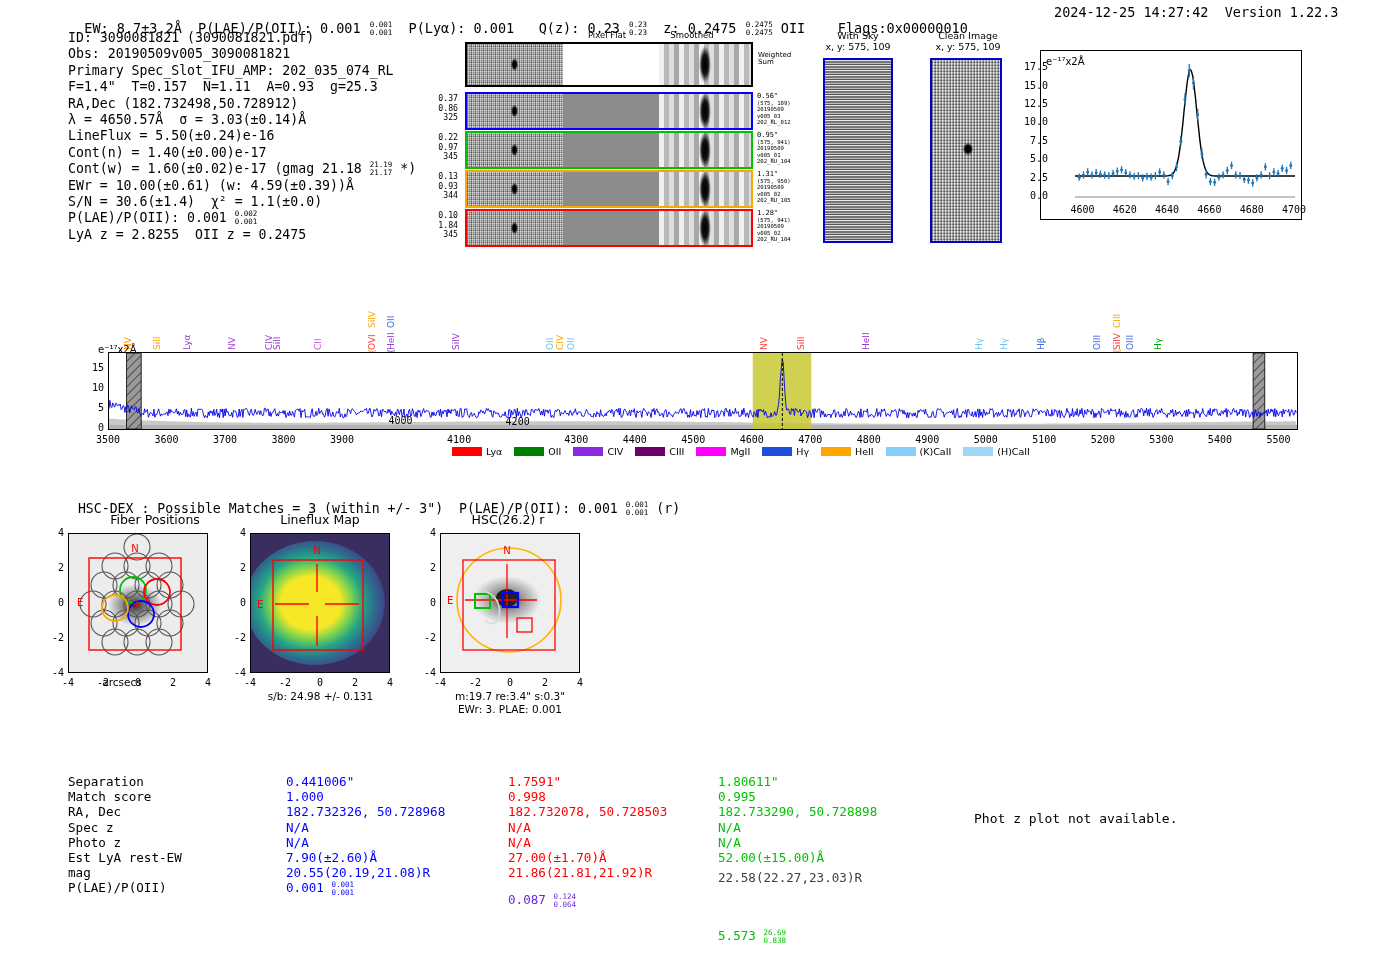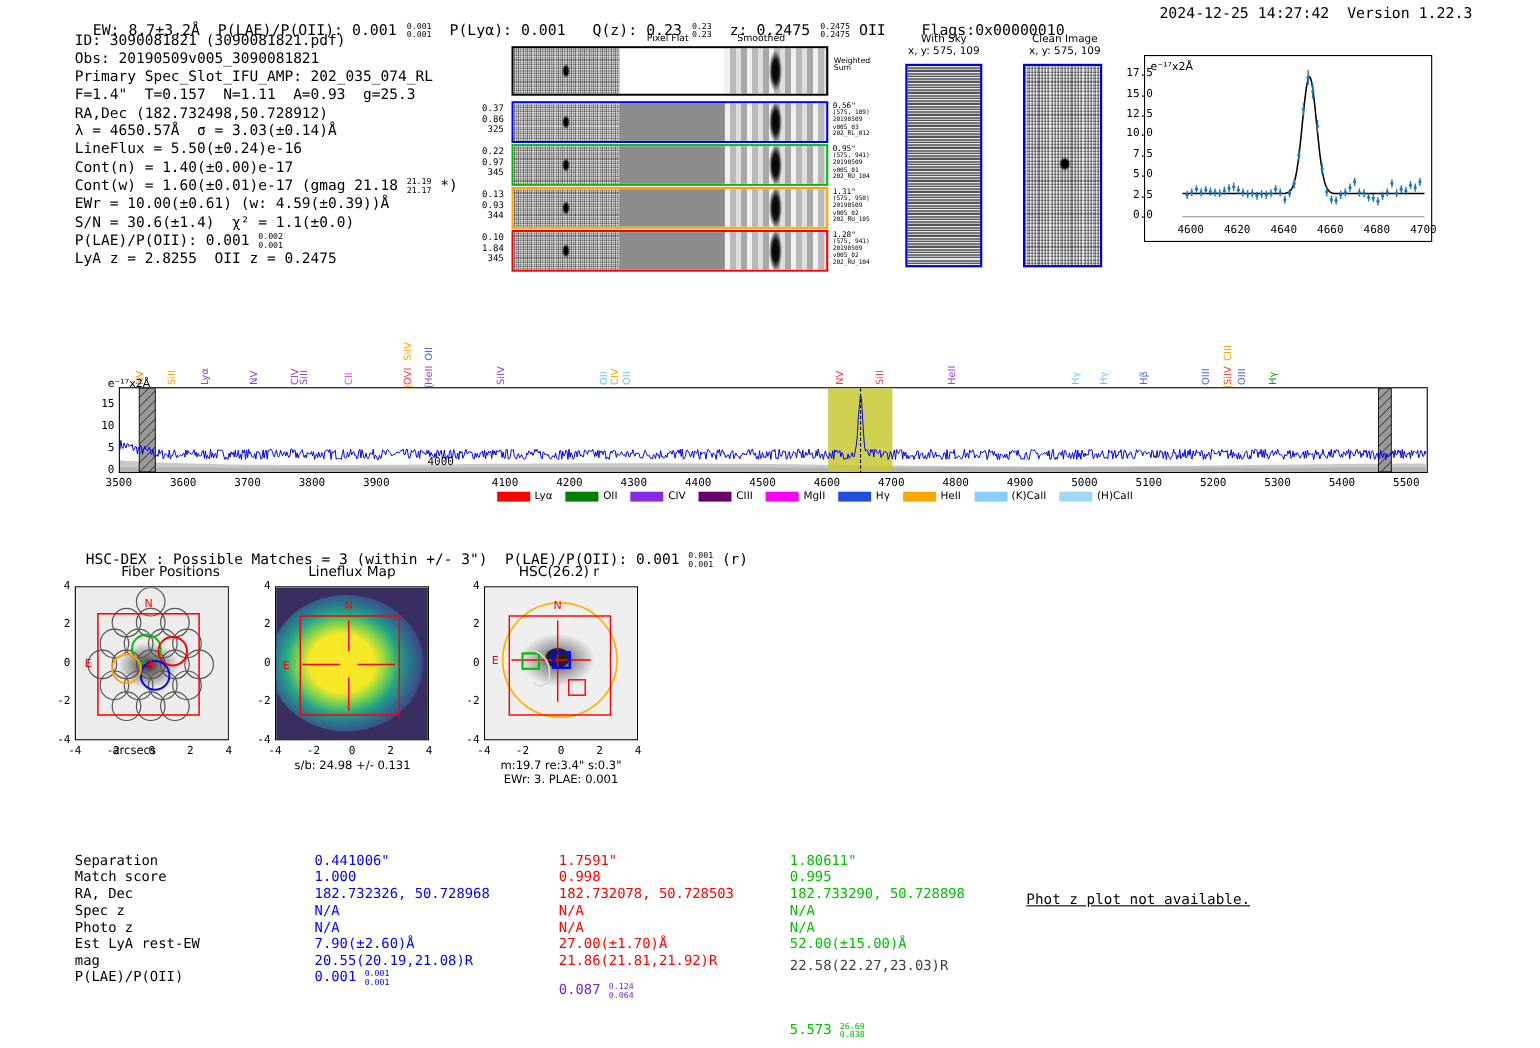--- a/index.html
+++ b/index.html
@@ -93,21 +93,21 @@
 
 <div class="abs mono" id="param-block">
   <div>ID: 3090081821 (3090081821.pdf)</div>
   <div>Obs: 20190509v005_3090081821</div>
   <div>Primary Spec_Slot_IFU_AMP: 202_035_074_RL</div>
   <div>F=1.4"  T=0.157  N=1.11  A=0.93  g=25.3</div>
   <div>RA,Dec (182.732498,50.728912)</div>
   <div>λ = 4650.57Å  σ = 3.03(±0.14)Å</div>
   <div>LineFlux = 5.50(±0.24)e-16</div>
   <div>Cont(n) = 1.40(±0.00)e-17</div>
-  <div><span>Cont(w) = 1.60(±0.01)e-17 (gmag 21.18 </span><sub class="sup-inline"><i>21.19</i><i>21.17</i></sub><span> *)</span></div>
+  <div><span>Cont(w) = 1.60(±0.02)e-17 (gmag 21.18 </span><sub class="sup-inline"><i>21.19</i><i>21.17</i></sub><span> *)</span></div>
   <div>EWr = 10.00(±0.61) (w: 4.59(±0.39))Å</div>
   <div>S/N = 30.6(±1.4)  χ² = 1.1(±0.0)</div>
   <div><span>P(LAE)/P(OII): 0.001 </span><sub class="sup-inline"><i>0.002</i><i>0.001</i></sub></div>
   <div>LyA z = 2.8255  OII z = 0.2475</div>
 </div>
 
 <div class="abs" id="spec2d">
   <div class="spec2d-title sans" style="left:20px;top:0;width:70px;text-align:center;margin-top:31px;">2D Spec</div>
   <div class="spec2d-title sans" style="left:105px;top:0;width:80px;text-align:center;">Pixel Flat</div>
   <div class="spec2d-title sans" style="left:190px;top:0;width:80px;text-align:center;">Smoothed</div>
@@ -412,21 +412,21 @@
     <div class="ticky mono" style="left:74px;top:362px;width:30px;">15</div>
   </div>
 <div class="abs" id="spec-xticks">
     <div class="tickx mono" style="left:84px;top:434px;width:48px;">3500</div>
     <div class="tickx mono" style="left:142.52216748768473px;top:434px;width:48px;">3600</div>
     <div class="tickx mono" style="left:201.04433497536945px;top:434px;width:48px;">3700</div>
     <div class="tickx mono" style="left:259.56650246305423px;top:434px;width:48px;">3800</div>
     <div class="tickx mono" style="left:318.0886699507389px;top:434px;width:48px;">3900</div>
     <div class="tickx mono" style="left:376.61083743842363px;top:415px;width:48px;">4000</div>
     <div class="tickx mono" style="left:435.1330049261084px;top:434px;width:48px;">4100</div>
-    <div class="tickx mono" style="left:493.65517241379314px;top:434px;width:48px;">4200</div>
+    <div class="tickx mono" style="left:493.65517241379314px;top:416px;width:48px;">4200</div>
     <div class="tickx mono" style="left:552.1773399014778px;top:434px;width:48px;">4300</div>
     <div class="tickx mono" style="left:610.6995073891626px;top:434px;width:48px;">4400</div>
     <div class="tickx mono" style="left:669.2216748768473px;top:434px;width:48px;">4500</div>
     <div class="tickx mono" style="left:727.743842364532px;top:434px;width:48px;">4600</div>
     <div class="tickx mono" style="left:786.2660098522168px;top:434px;width:48px;">4700</div>
     <div class="tickx mono" style="left:844.7881773399015px;top:434px;width:48px;">4800</div>
     <div class="tickx mono" style="left:903.3103448275863px;top:434px;width:48px;">4900</div>
     <div class="tickx mono" style="left:961.832512315271px;top:434px;width:48px;">5000</div>
     <div class="tickx mono" style="left:1020.3546798029556px;top:434px;width:48px;">5100</div>
     <div class="tickx mono" style="left:1078.8768472906404px;top:434px;width:48px;">5200</div>
@@ -641,13 +641,13 @@
     <div class="mt-col mono" style="left:440px;top:118px;color:#6d28d9;"><span>0.087 </span><sub class="sup-inline"><i>0.124</i><i>0.064</i></sub></div>
     <div class="mt-col mono" style="left:650px;top:0px;color:#00c000;"><span>1.80611"</span></div>
     <div class="mt-col mono" style="left:650px;top:15.2px;color:#00c000;"><span>0.995</span></div>
     <div class="mt-col mono" style="left:650px;top:30.4px;color:#00c000;"><span>182.733290, 50.728898</span></div>
     <div class="mt-col mono" style="left:650px;top:45.599999999999994px;color:#00c000;"><span>N/A</span></div>
     <div class="mt-col mono" style="left:650px;top:60.8px;color:#00c000;"><span>N/A</span></div>
     <div class="mt-col mono" style="left:650px;top:76px;color:#00c000;"><span>52.00(±15.00)Å</span></div>
     <div class="mt-col mono" style="left:650px;top:96px;color:#404040;"><span>22.58(22.27,23.03)R</span></div>
     <div class="mt-col mono" style="left:650px;top:106.39999999999999px;color:#00c000;margin-top:48px;"><span>5.573 </span><sub class="sup-inline"><i>26.69</i><i>0.838</i></sub></div>
   </div>
-<div class="abs mono" id="photoz-note" style="left:933px;top:811px;text-decoration:underline;">Phot z plot not available.</div>
+<div class="abs mono" id="photoz-note" style="left:974px;top:811px;">Phot z plot not available.</div>
 
 </body></html>

